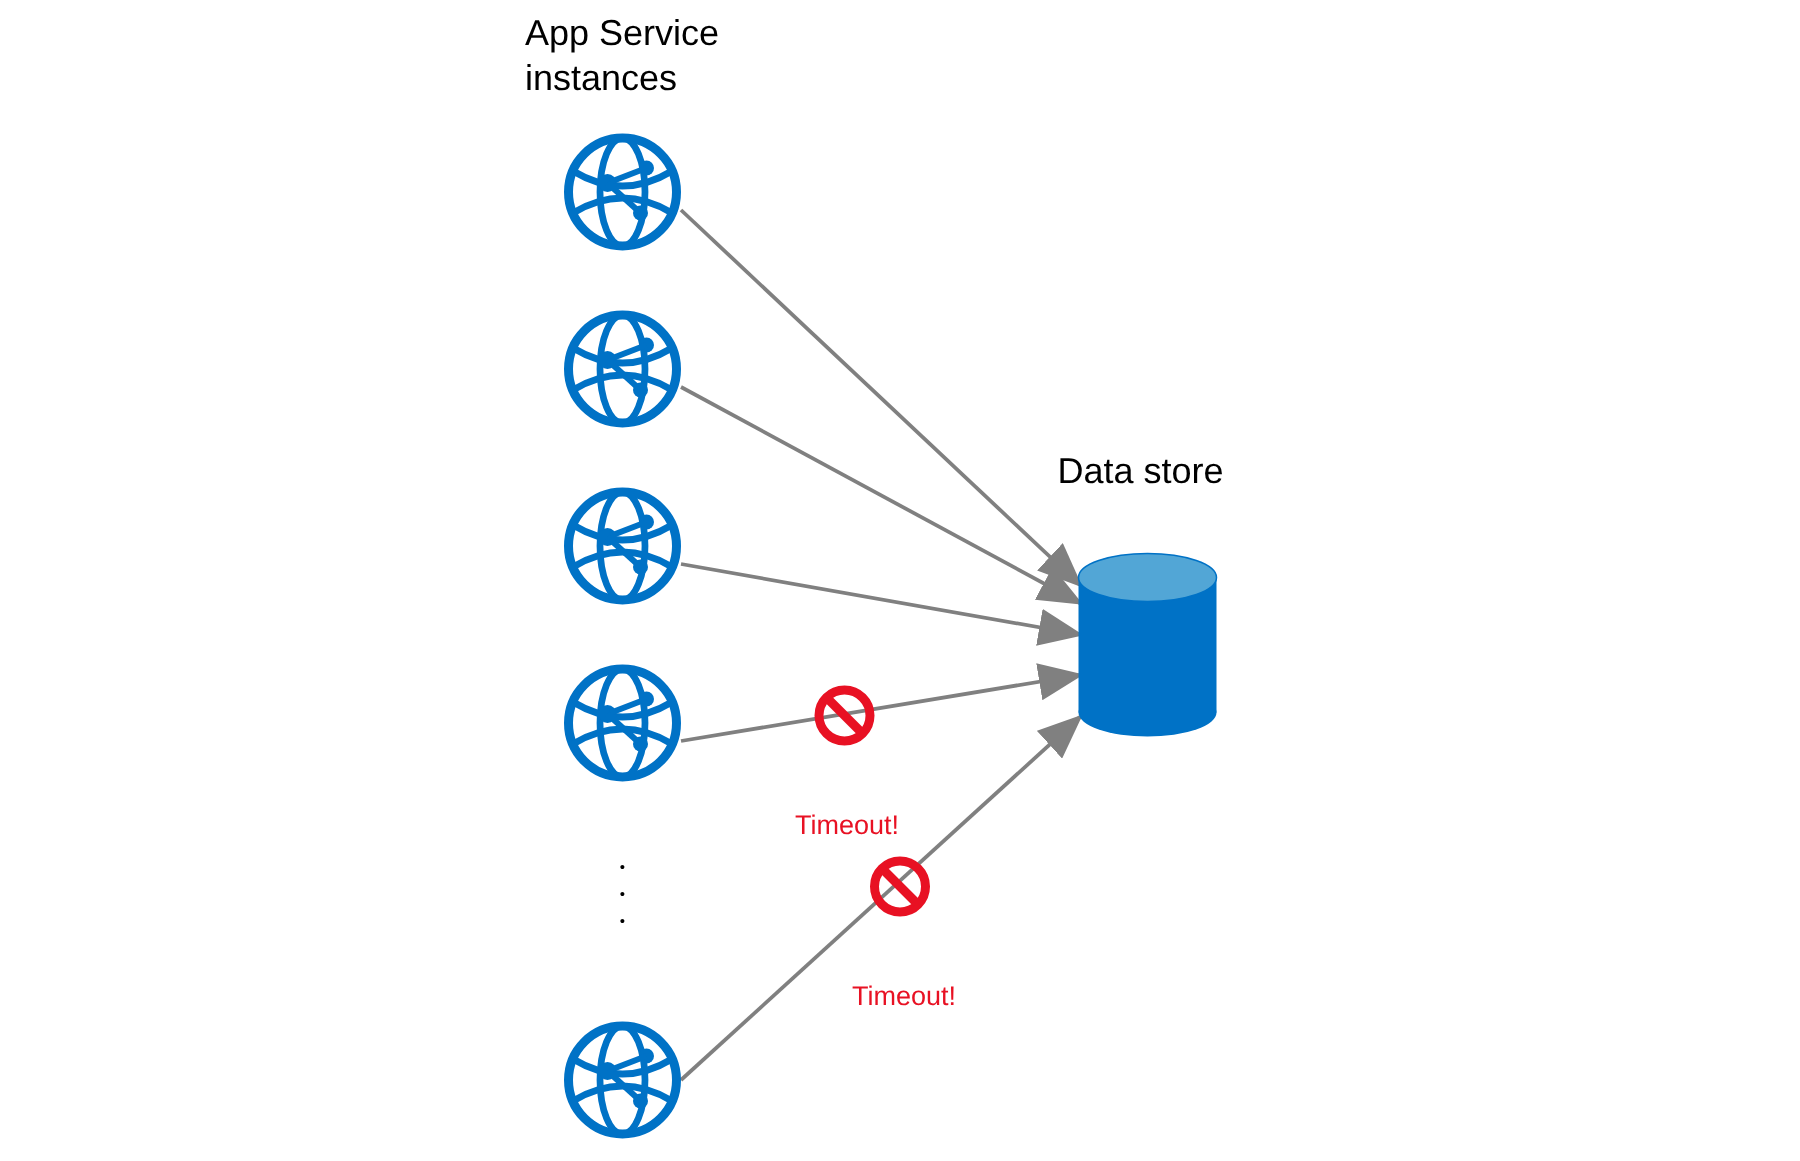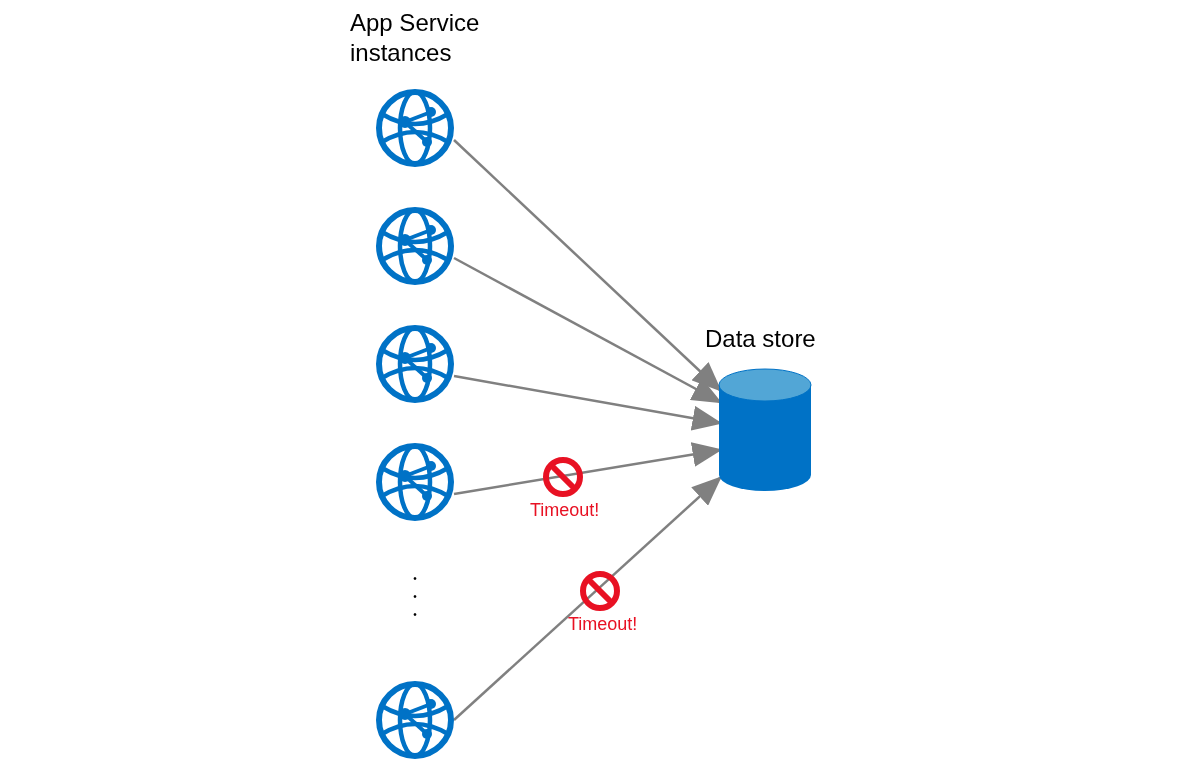--- a/index.html
+++ b/index.html
@@ -16,20 +16,21 @@
       color: #000;
       text-align: left;
     }
     .title-label {
       font-size: 24px;
       line-height: 1.25;
     }
     .timeout-label {
       color: #e81123;
       font-size: 18px;
+      margin-top: 40px;
     }
     svg { position: absolute; top: 0; left: 0; }
     .dots {
       position: absolute;
       color: #000;
       font-size: 10px;
       line-height: 18px;
       text-align: center;
       width: 20px;
     }
@@ -101,21 +102,21 @@
       <use href="#no-entry-icon" x="563" y="477"></use>
     </g>
   <g>
       <use href="#no-entry-icon" x="600" y="591"></use>
     </g>
 </svg>
 
 <div class="label title-label" style="left:350px; top:8px; width:160px; white-space:pre-line;">App Service
 instances</div>
 
-<div class="label title-label" style="left:705px; top:324px; width:140px;">Data store</div>
+<div class="label title-label" style="left:705px; top:300px; width:140px;">Data store</div>
 
 <div class="label timeout-label" style="left:530px; top:500px;">Timeout!</div>
 
 <div class="label timeout-label" style="left:568px; top:614px;">Timeout!</div>
 
 <div class="dots" style="left:405px; top:570px;">
   •<br>•<br>•
 </div>
 
 </body></html>

